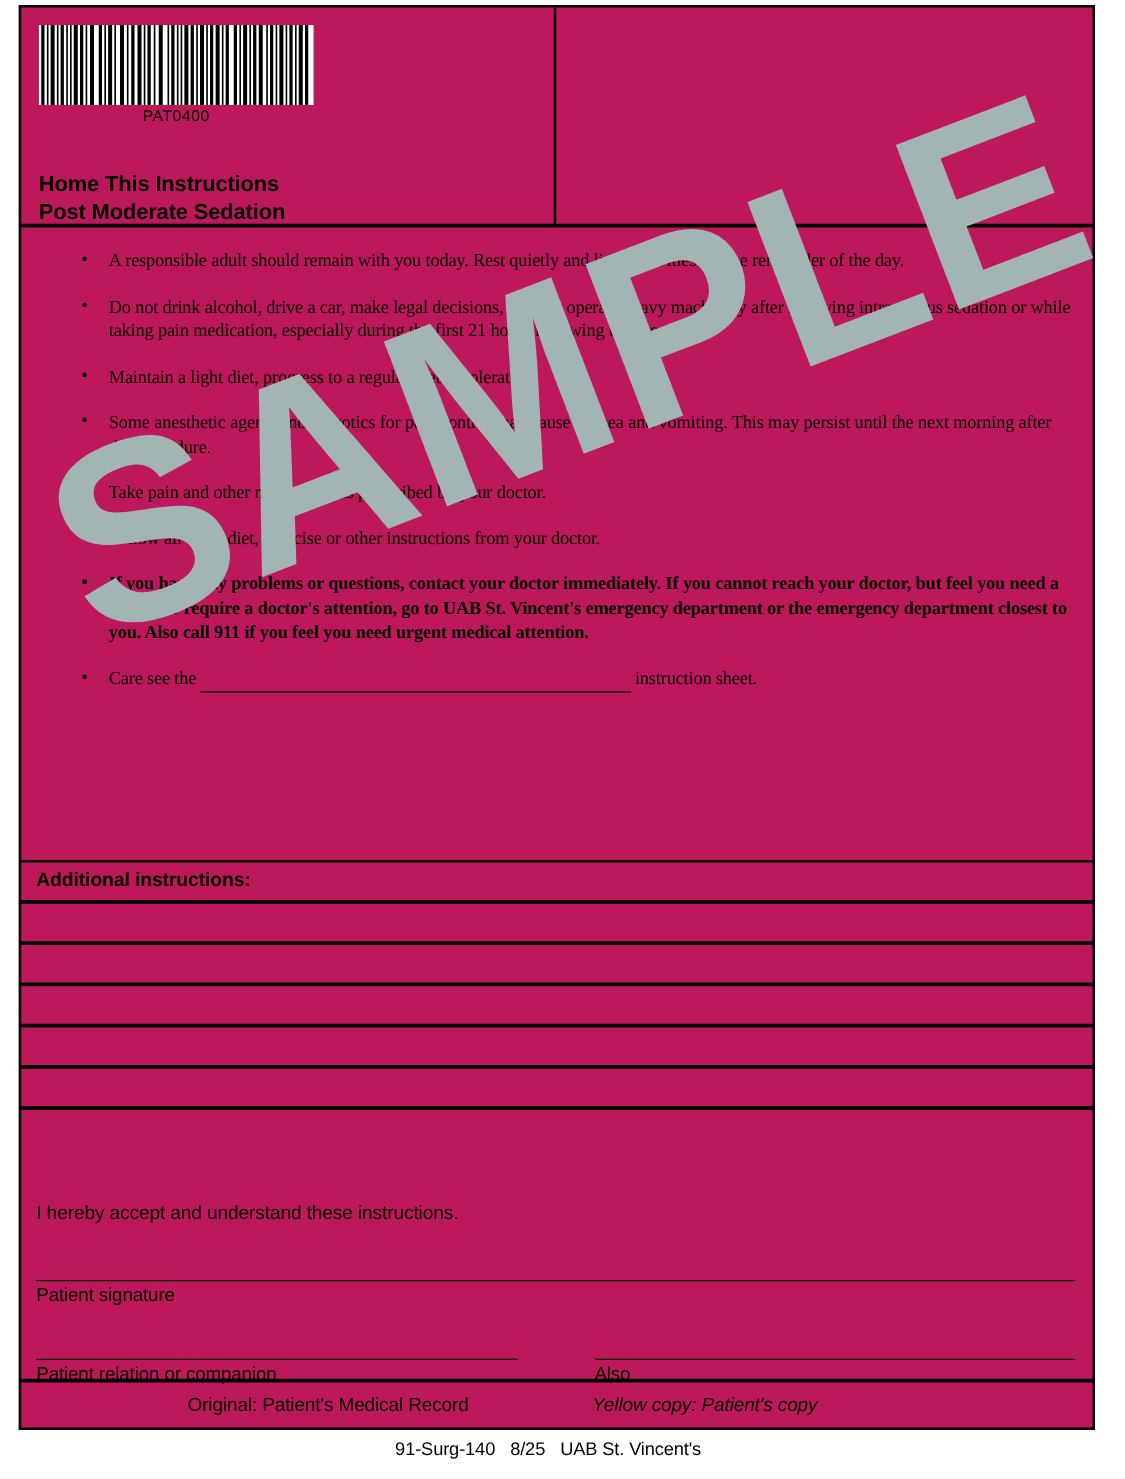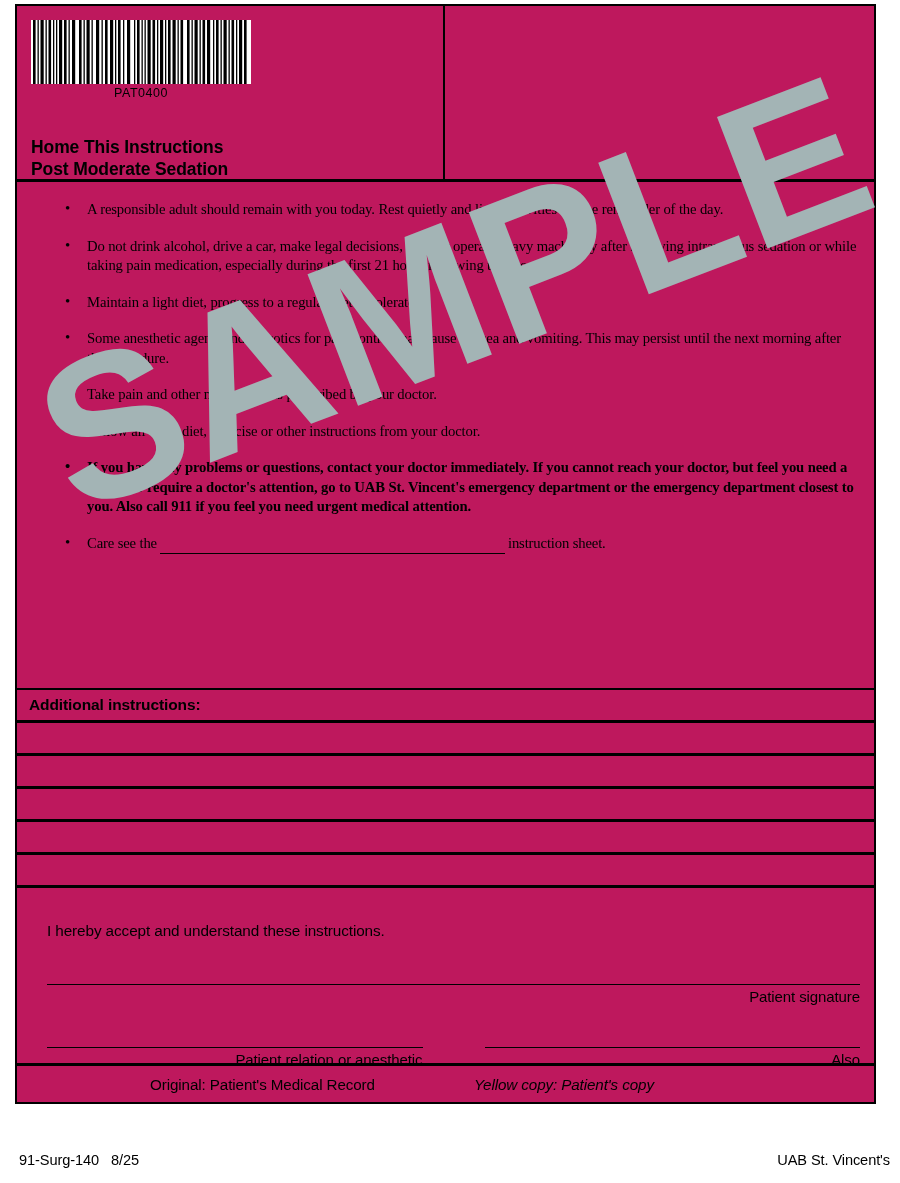--- a/index.html
+++ b/index.html
@@ -131,36 +131,36 @@
     letter-spacing: -0.1px;
   }
   .addl-line {
     height: 30px;
     border-bottom: 3px solid #000;
   }
   .addl-line:last-of-type { border-bottom: 3px solid #000; }
 
   
   .sig-block {
-    padding: 34px 0 0 18px;
+    padding: 34px 0 0 0;
     box-sizing: border-box;
     height: 178px;
     position: relative;
     border-bottom: 3px solid #000;
+    margin-top: 40px;
   }
   .accept-text {
     font-size: 15.3px;
     padding-left: 12px;
     letter-spacing: -0.1px;
   }
   .sig-row {
     display: flex;
     padding: 0 14px 0 12px;
     gap: 62px;
-    text-align: right;
   }
   .sig-row.first { margin-top: 44px; }
   .sig-row.second { margin-top: 42px; }
   .sig-cell { flex: 1; }
   .sig-rule {
     border-top: 1.8px solid #000;
     height: 0;
   }
   .sig-label {
     font-size: 15px;
@@ -176,25 +176,25 @@
     font-size: 15.2px;
     letter-spacing: -0.1px;
     gap: 39px;
   }
   .copy-original { margin-left: 133px; }
   .copy-yellow { margin-left: 60px; font-style: italic; }
 
   
   .doc-footer {
     position: absolute;
-    left: 19px;
+    left: 3px;
     top: 1152px;
     width: 871px;
     display: flex;
-    justify-content: space-between;
+    justify-content: center;
     font-size: 14.6px;
     letter-spacing: -0.1px;
   }
   .doc-footer .left-code span { margin-right: 12px; }
 
   
   .watermark {
     position: absolute;
     left: 50px;
     top: 215px;
@@ -341,21 +341,21 @@
       <div class="sig-row first">
         <div class="sig-cell">
           <div class="sig-rule"></div>
           <div class="sig-label">Patient signature</div>
         </div>
       </div>
 
       <div class="sig-row second">
         <div class="sig-cell">
           <div class="sig-rule"></div>
-          <div class="sig-label">Patient relation or anesthetic</div>
+          <div class="sig-label">Patient relation or companion</div>
         </div>
         <div class="sig-cell">
           <div class="sig-rule"></div>
           <div class="sig-label">Also</div>
         </div>
       </div>
     </div>
 
     <div class="copy-row">
       <span class="copy-original">Original: Patient's Medical Record</span>

